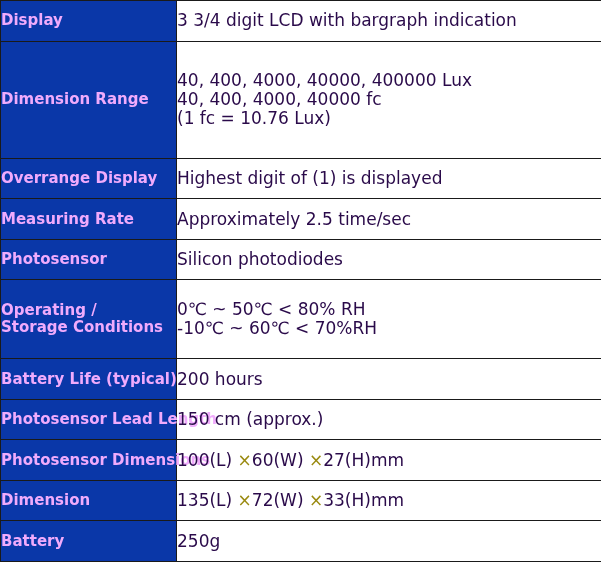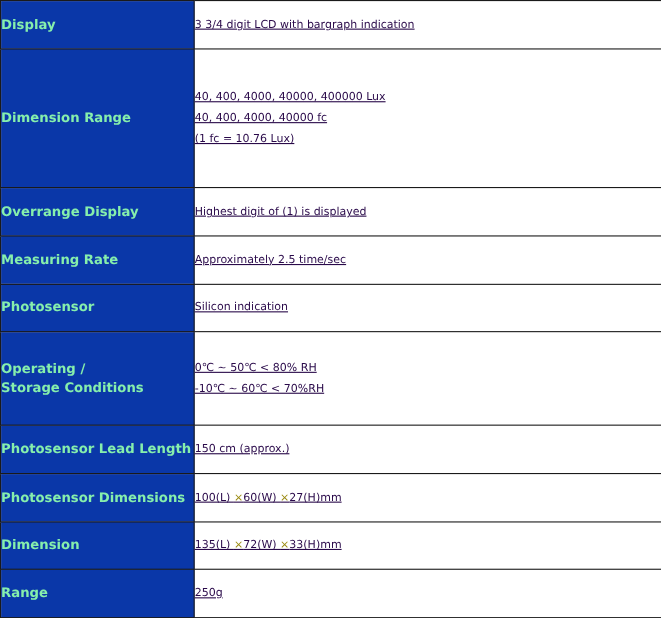--- a/index.html
+++ b/index.html
@@ -26,36 +26,35 @@
   #spec-table col.value-col { width: 425px; }
 
   #spec-table td {
     border: 1px solid #1a1a1a;
     vertical-align: middle;
     padding: 0;
   }
 
   td.label-cell {
     background: #0a37a8;
-    color: #86efac;
+    color: #f0abfc;
     font-weight: bold;
-    font-size: 12px;
+    font-size: 15px;
     line-height: 17px;
     padding: 4px 0 4px 8px;
     letter-spacing: 0px;
   }
 
   td.value-cell {
     background: #ffffff;
     color: #2a0a4a;
     font-weight: normal;
-    font-size: 10px;
+    font-size: 17px;
     line-height: 19px;
     padding: 4px 0 4px 8px;
-    text-decoration: underline;
   }
 
   td.value-cell .line {
     display: block;
     white-space: nowrap;
   }
 
   .mult {
     color: #9a8a10;
   }
@@ -106,31 +105,39 @@
         </td>
         <td class="value-cell">
           <span class="line">Approximately 2.5 time/sec</span>
         </td>
       </tr>
       <tr>
         <td class="label-cell">
           <span class="lbl-line">Photosensor</span>
         </td>
         <td class="value-cell">
-          <span class="line">Silicon indication</span>
+          <span class="line">Silicon photodiodes</span>
         </td>
       </tr>
       <tr>
         <td class="label-cell">
           <span class="lbl-line">Operating /</span>
           <span class="lbl-line">Storage Conditions</span>
         </td>
         <td class="value-cell">
           <span class="line">0℃ ~ 50℃ &lt; 80% RH</span>
           <span class="line">-10℃ ~ 60℃ &lt; 70%RH</span>
+        </td>
+      </tr>
+      <tr>
+        <td class="label-cell">
+          <span class="lbl-line">Battery Life (typical)</span>
+        </td>
+        <td class="value-cell">
+          <span class="line">200 hours</span>
         </td>
       </tr>
       <tr>
         <td class="label-cell">
           <span class="lbl-line">Photosensor Lead Length</span>
         </td>
         <td class="value-cell">
           <span class="line">150 cm (approx.)</span>
         </td>
       </tr>
@@ -145,20 +152,20 @@
       <tr>
         <td class="label-cell">
           <span class="lbl-line">Dimension</span>
         </td>
         <td class="value-cell">
           <span class="line">135(L) <span class="mult">×</span>72(W) <span class="mult">×</span>33(H)mm</span>
         </td>
       </tr>
       <tr>
         <td class="label-cell">
-          <span class="lbl-line">Range</span>
+          <span class="lbl-line">Battery</span>
         </td>
         <td class="value-cell">
           <span class="line">250g</span>
         </td>
       </tr>
     </tbody>
 </table>
 
 </body></html>

